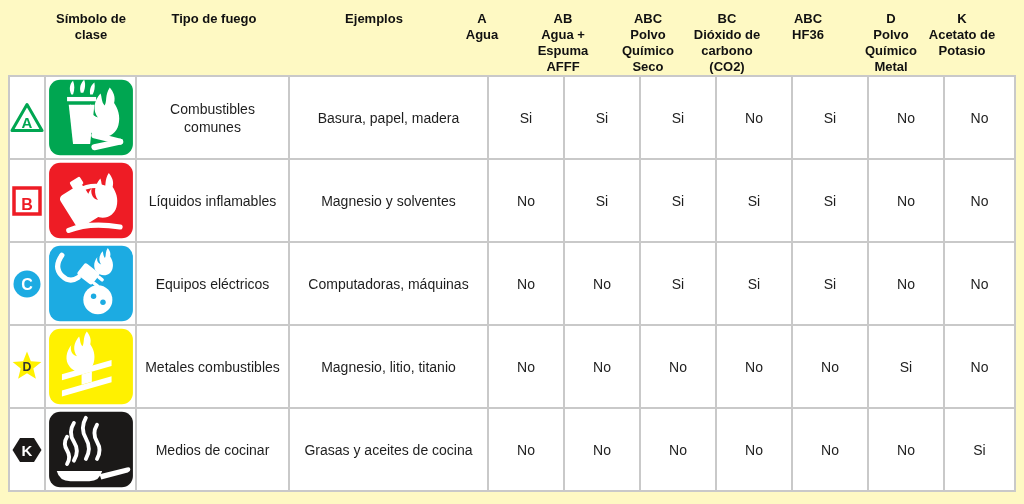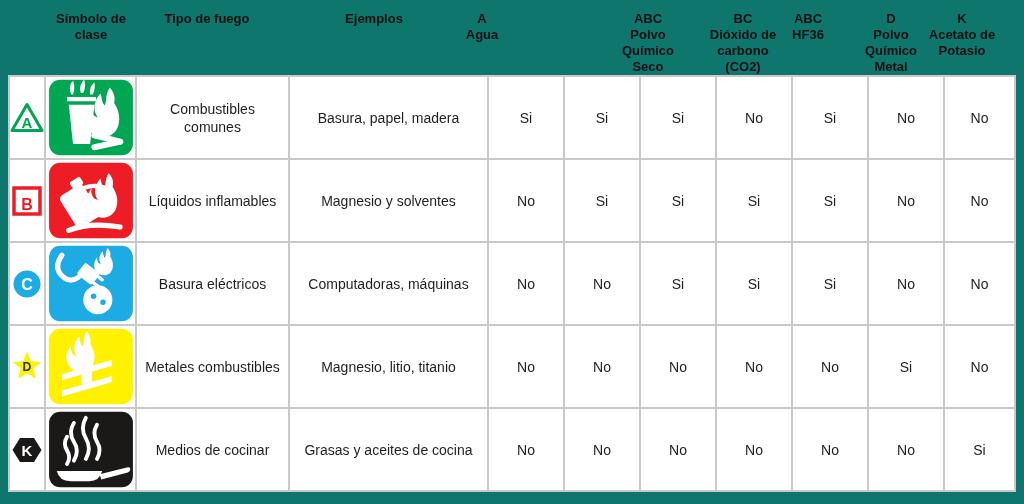--- a/index.html
+++ b/index.html
@@ -1,19 +1,19 @@
 <!DOCTYPE html>
 <html><head>
 <meta charset="utf-8">
 <style>
   html,body{margin:0;padding:0;background:#ffffff;}
   .page{
     position:relative;
     width:1024px;height:504px;
-    background:#0f766e;
+    background:#fef9c3;
     font-family:"Liberation Sans","DejaVu Sans",sans-serif;
     color:#1e1e1e;
     overflow:hidden;
   }
   .col-header{
     position:absolute;
     top:11px;
     width:120px;
     text-align:center;
     font-size:13px;
@@ -47,29 +47,33 @@
   .pictogram{display:block;margin:2px auto;}
   svg text{font-family:"Liberation Sans","DejaVu Sans",sans-serif;}
 </style>
 </head>
 <body>
 
 <div class="page">
 
   <div class="col-header" style="left:31px">Símbolo de
 clase</div>
-  <div class="col-header" style="left:147px">Tipo de fuego</div>
+  <div class="col-header" style="left:154px">Tipo de fuego</div>
   <div class="col-header" style="left:314px">Ejemplos</div>
   <div class="col-header" style="left:422px">A
 Agua</div>
+  <div class="col-header" style="left:503px">AB
+Agua +
+Espuma
+AFFF</div>
   <div class="col-header" style="left:588px">ABC
 Polvo
 Químico
 Seco</div>
-  <div class="col-header" style="left:683px">BC
+  <div class="col-header" style="left:667px">BC
 Dióxido de
 carbono
 (CO2)</div>
   <div class="col-header" style="left:748px">ABC
 HF36</div>
   <div class="col-header" style="left:831px">D
 Polvo
 Químico
 Metal</div>
   <div class="col-header" style="left:902px">K
@@ -177,21 +181,21 @@
             <rect x="36" y="26" width="22" height="17" rx="3"></rect>
             <rect x="57" y="28" width="9" height="4" rx="2"></rect>
             <rect x="57" y="37" width="9" height="4" rx="2"></rect>
           </g>
           <circle cx="58" cy="64" r="17" fill="#ffffff"></circle>
           <circle cx="53" cy="60" r="3.2" fill="#1CABE2"></circle>
           <circle cx="64" cy="67" r="3.2" fill="#1CABE2"></circle>
           <path d="M72,10 C66,19 69,26 66,31 C62,27 63,21 61,17 C53,26 52,37 58,45 C50,43 48,35 50,29 C42,39 41,51 47,59 C51,65 58,68 64,68 C73,68 80,62 82,54 C85,43 81,34 77,28 C79,21 76,15 72,10 Z" transform="translate(30,-2) scale(0.55)" fill="#ffffff"></path>
         </svg>
       </td>
-      <td class="tipo-cell">Basura eléctricos</td>
+      <td class="tipo-cell">Equipos eléctricos</td>
       <td class="ej-cell">Computadoras, máquinas</td>
       <td class="val-cell">No</td>
       <td class="val-cell">No</td>
       <td class="val-cell">Si</td>
       <td class="val-cell">Si</td>
       <td class="val-cell">Si</td>
       <td class="val-cell">No</td>
       <td class="val-cell">No</td>
     </tr>
 

